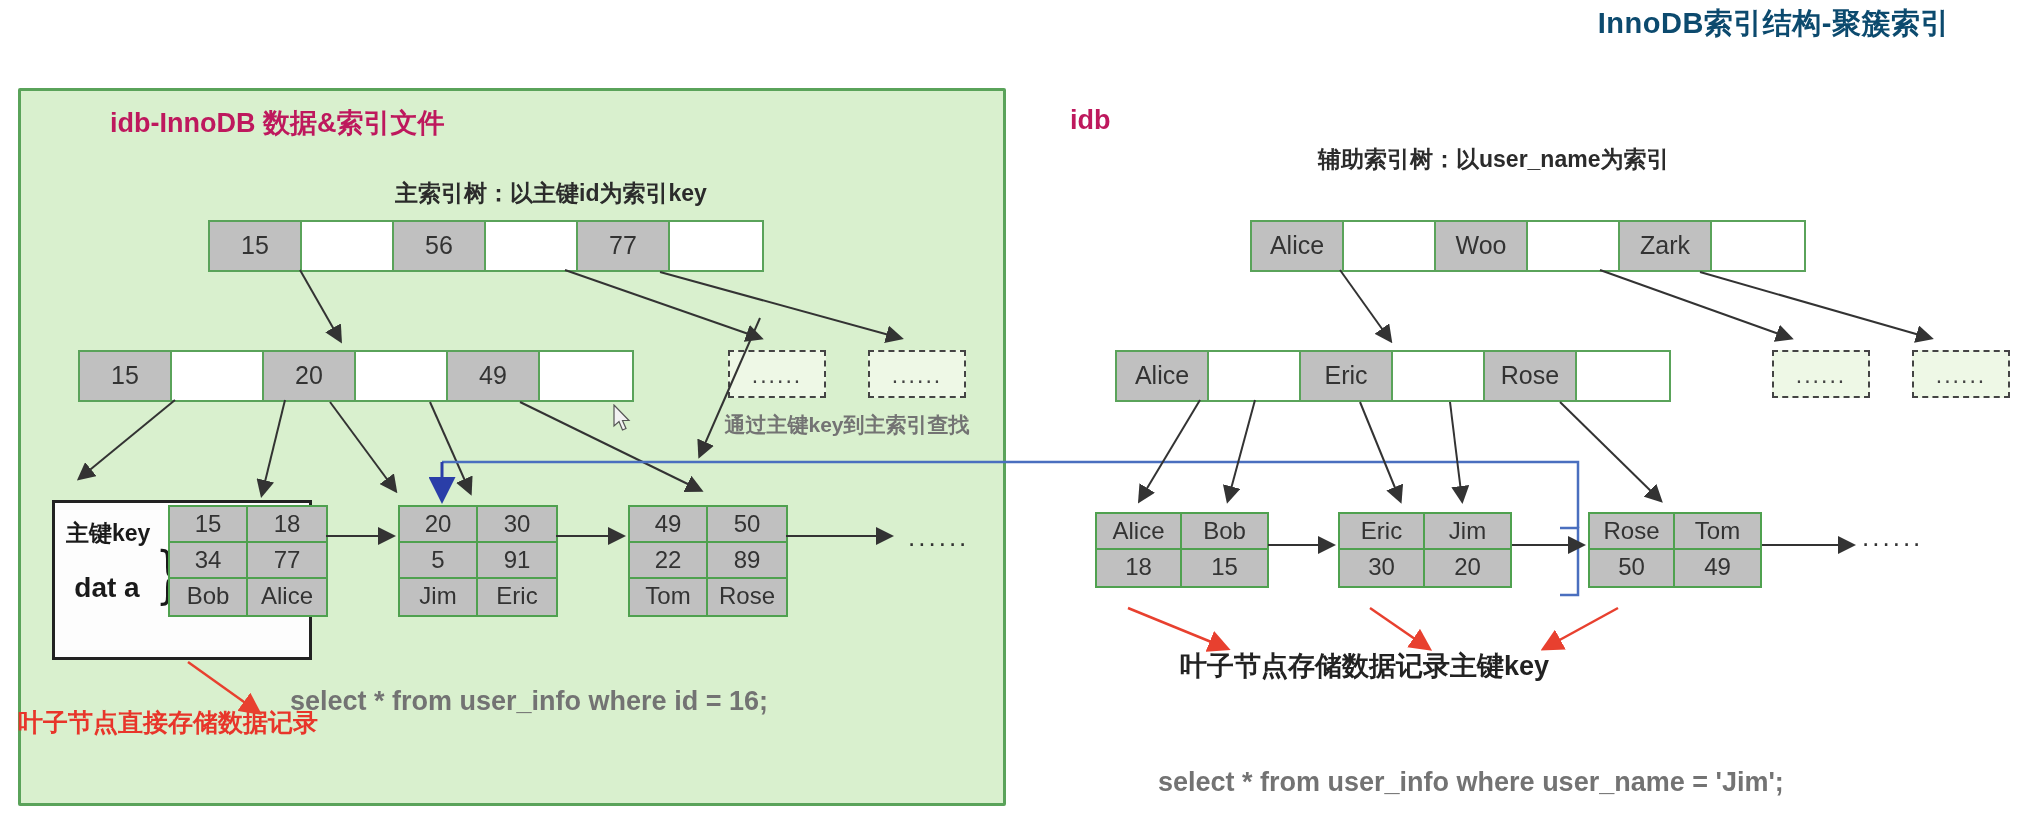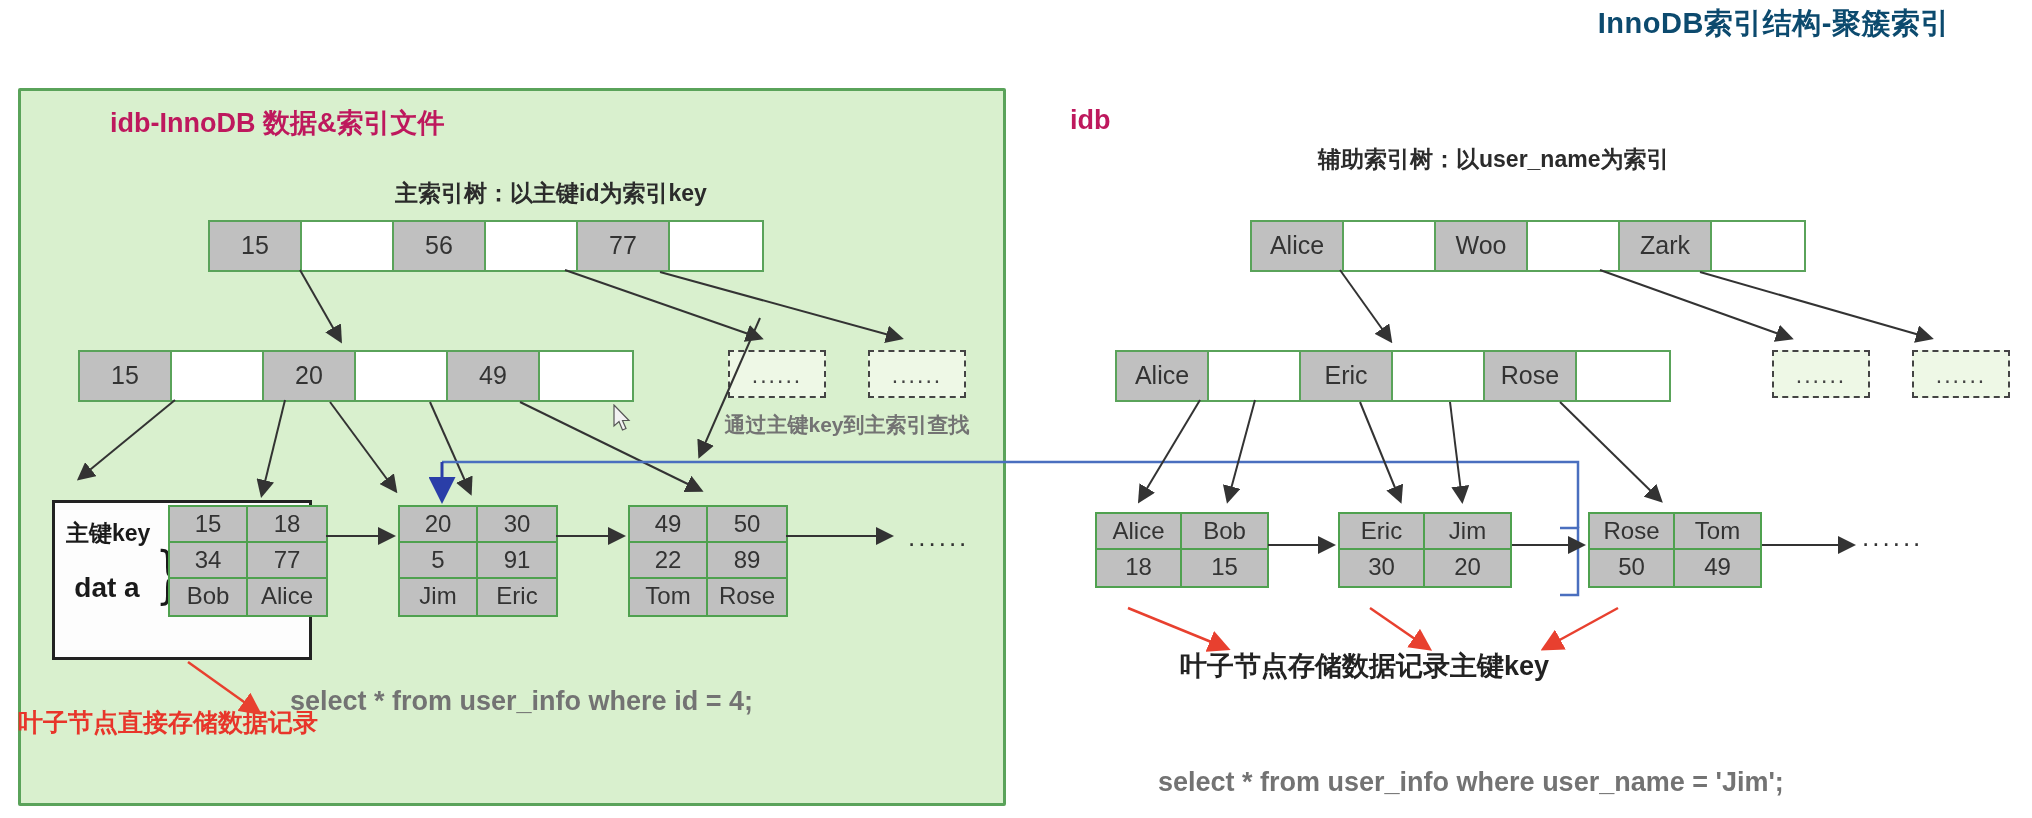--- a/index.html
+++ b/index.html
@@ -132,21 +132,21 @@
   </div>
   <div class="row">
     <div class="c">Tom</div>
     <div class="c">Rose</div>
   </div>
 </div>
 
 <div class="ellipsis" style="left:908px;top:522px;">......</div>
 
 <div class="note-blue" style="left:712px;top:412px;width:270px;text-align:center;font-size:21px;line-height:26px;">通过主键key到主索引查找</div>
-<div class="note-blue" style="left:290px;top:686px;font-size:27px;">select  * from user_info  where id = 4;</div>
+<div class="note-blue" style="left:290px;top:686px;font-size:27px;">select  * from user_info  where id = 16;</div>
 <div class="note-red" style="left:18px;top:706px;font-size:25px;">叶子节点直接存储数据记录</div>
 
 <div class="panel-title" style="left:1070px;top:105px;">idb</div>
 <div class="panel-sub" style="left:1318px;top:144px;">辅助索引树：以user_name为索引</div>
 
 <div class="node" style="left:1250px;top:220px;">
   <div class="cell">Alice</div>
   <div class="cell empty"></div>
   <div class="cell">Woo</div>
   <div class="cell empty"></div>

